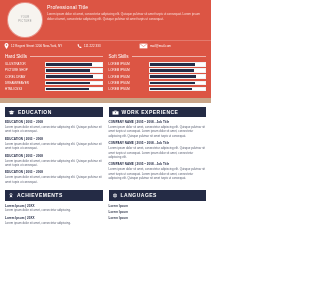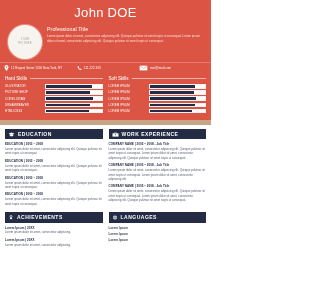--- a/index.html
+++ b/index.html
@@ -76,23 +76,20 @@
 
   .lang-item { font-size:3.1px; font-weight:700; color:#3d4356; margin-bottom:2.4px; }
 
   .bottom-cols { display:flex; gap:6px; margin-top:3px; }
 </style>
 </head>
 <body>
 
 <div class="header">
 
-  <div class="name-row">
-    <div class="name">John DOE</div>
-  </div>
 
   <div class="intro">
     <div class="photo-wrap">
       <div class="photo">
         <span>YOUR</span>
         <span>PICTURE</span>
       </div>
     </div>
     <div class="intro-text">
       <div class="job-title">Professional Title</div>

